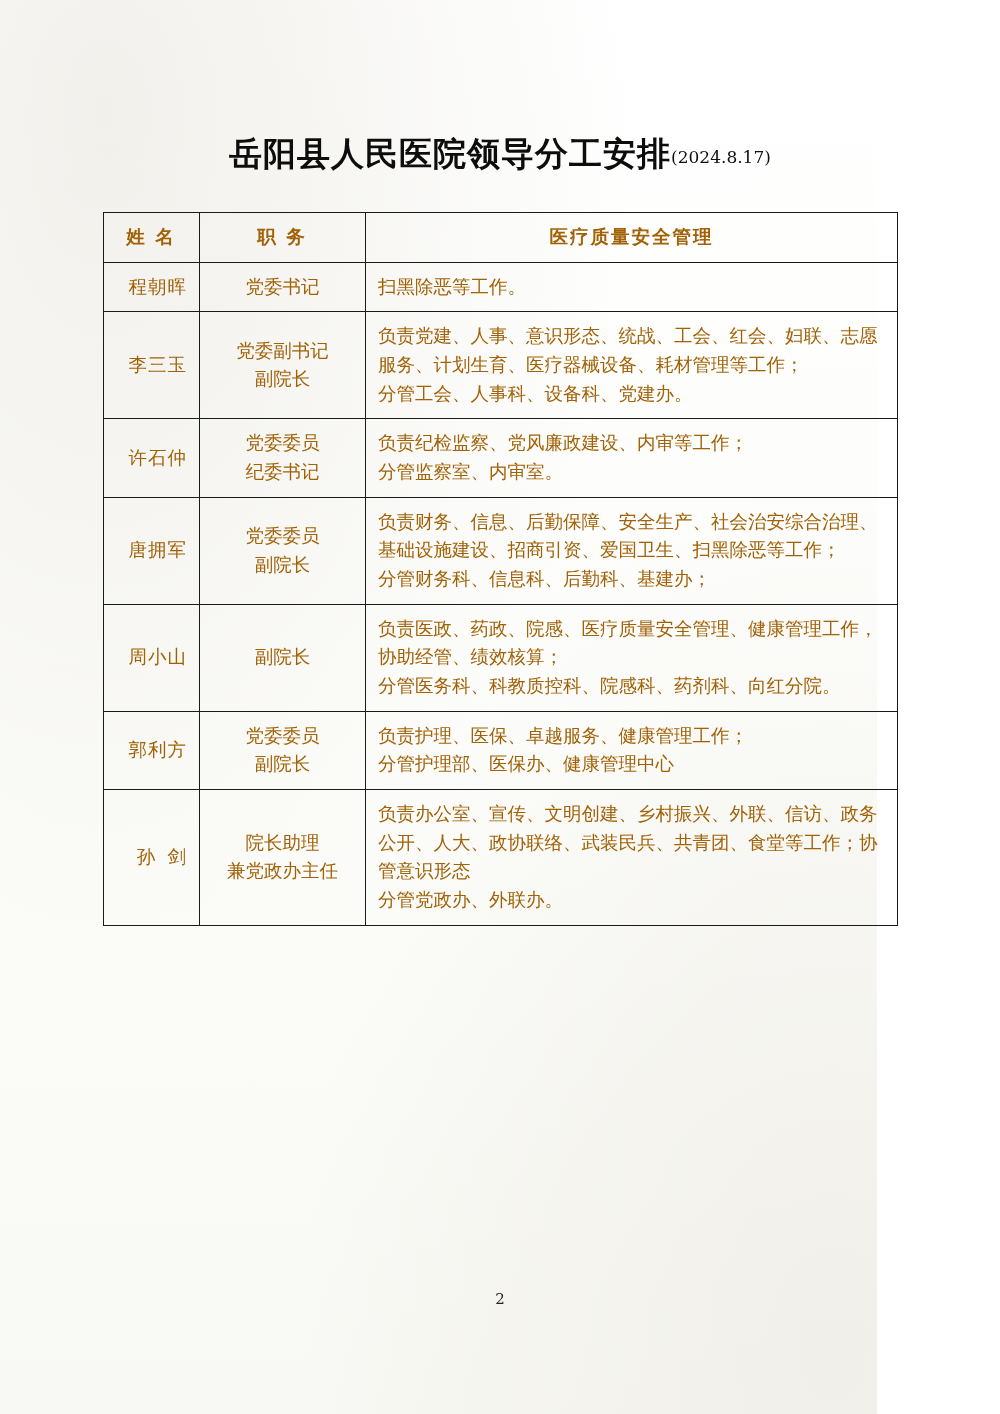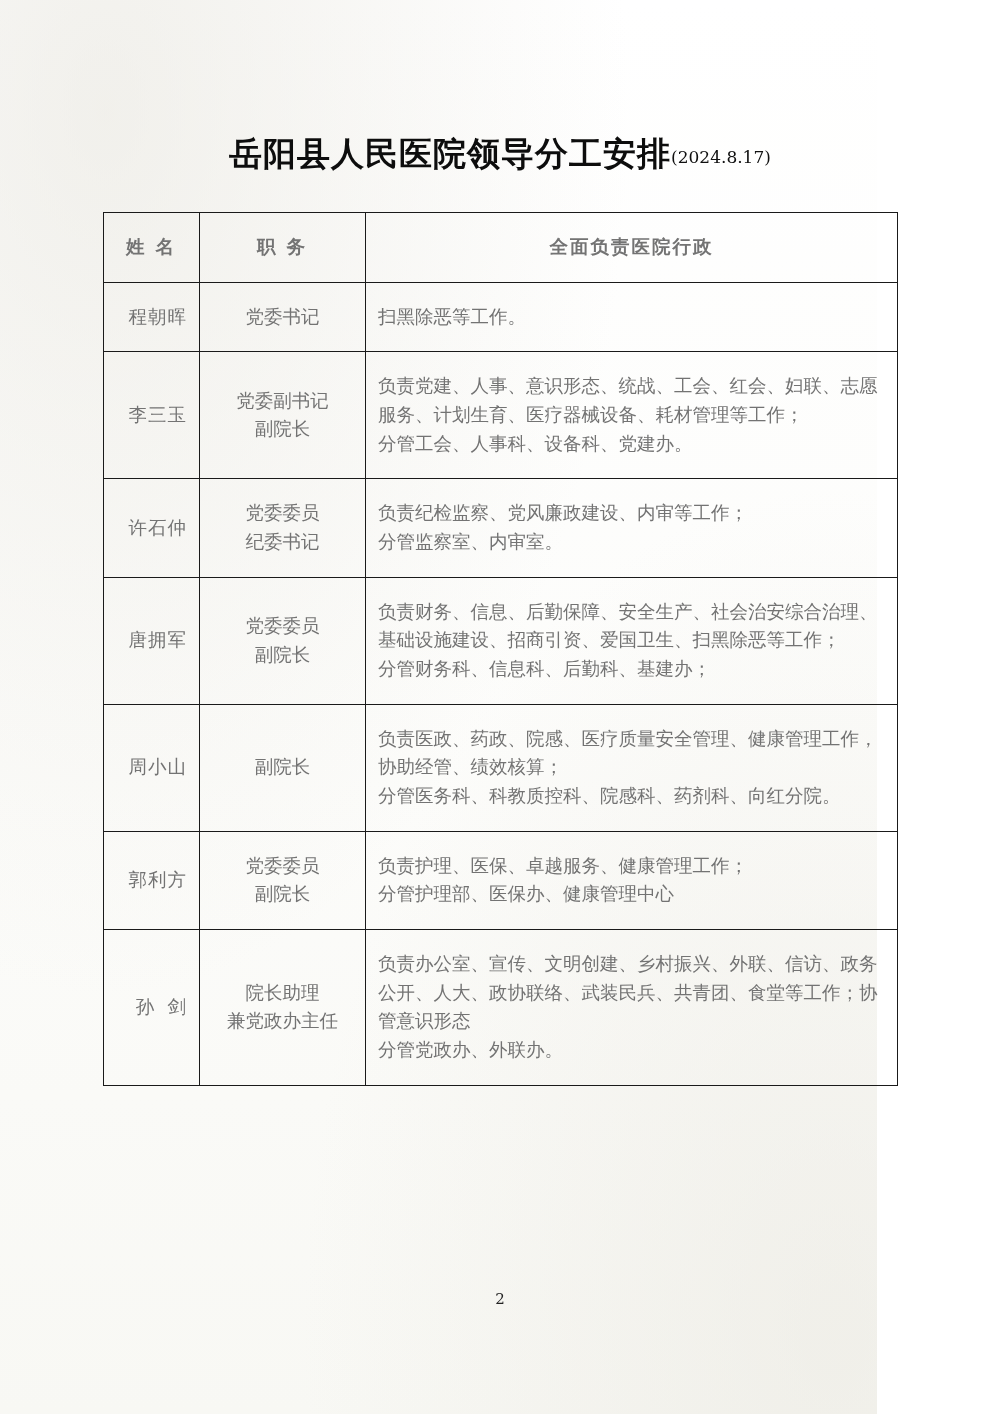--- a/index.html
+++ b/index.html
@@ -67,26 +67,26 @@
     position: absolute;
     top: 212px;
     left: 103px;
     width: 794px;
     border-collapse: collapse;
     table-layout: fixed;
     background: transparent;
   }
   table.sched td {
     border: 1px solid #1a1a1a;
-    padding: 20px 12px;
+    padding: 10px 12px;
     vertical-align: middle;
     font-size: 18.5px;
     line-height: 1.55;
-    color: #737373;
-    font-family: Liberation Sans, sans-serif;
+    color: #a16207;
+    font-family: Liberation Serif, serif;
   }
   col.c-name { width: 96px; }
   col.c-title { width: 166px; }
   col.c-duty  { width: 532px; }
 
   .hdr td {
     text-align: center;
     font-weight: bold;
     font-size: 19.5px;
     padding-top: 16px;
@@ -145,21 +145,21 @@
     <table class="sched">
       <colgroup>
         <col class="c-name">
         <col class="c-title">
         <col class="c-duty">
       </colgroup>
       <tbody>
         <tr class="hdr">
           <td>姓  名</td>
           <td>职  务</td>
-          <td class="duty-h">全面负责医院行政</td>
+          <td class="duty-h">医疗质量安全管理</td>
         </tr>
 
         <tr>
           <td class="name">程朝晖</td>
           <td class="role">党委书记</td>
           <td class="duty">扫黑除恶等工作。</td>
         </tr>
 
 
         <tr>

